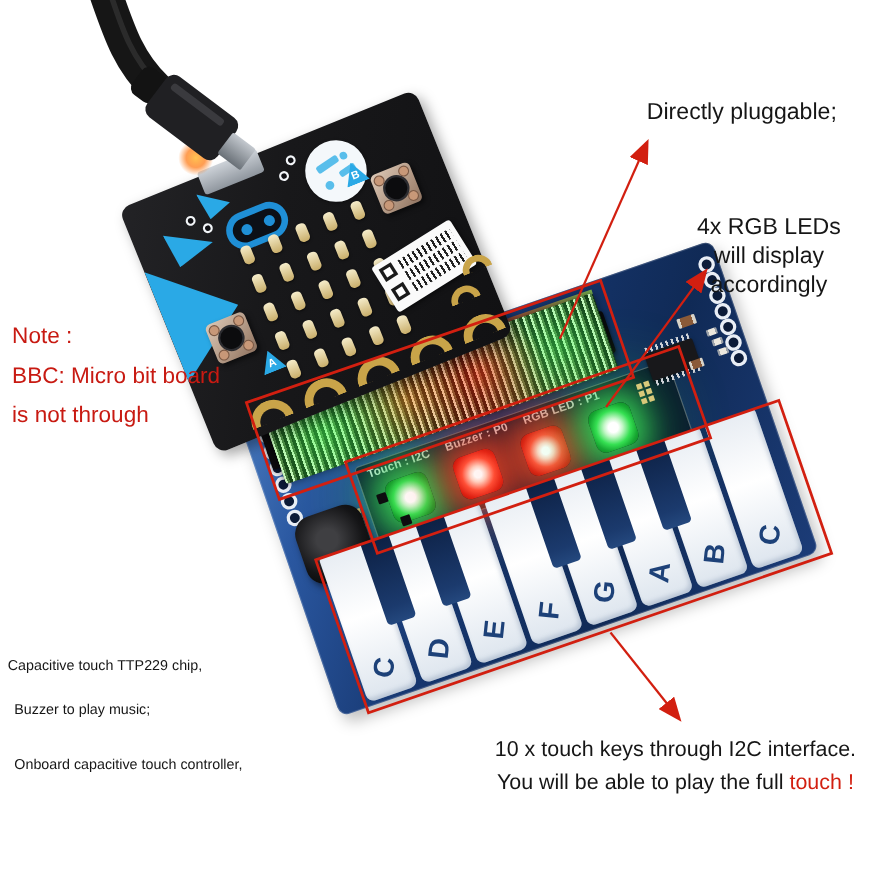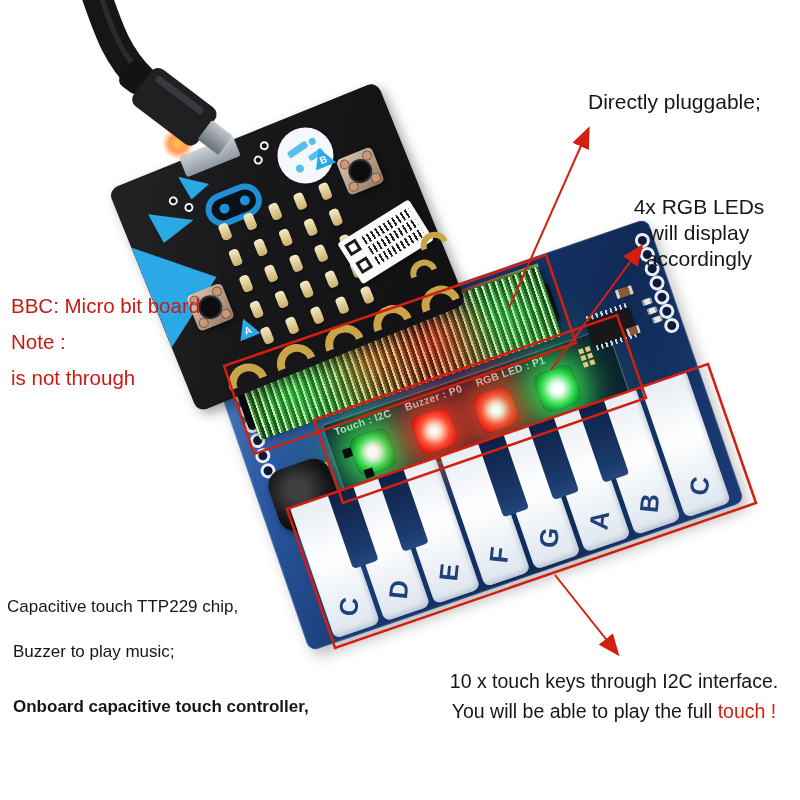--- a/index.html
+++ b/index.html
@@ -5,23 +5,23 @@
   html,body{margin:0;padding:0;background:#ffffff;}
   #stage{position:relative;width:800px;height:800px;background:#ffffff;overflow:hidden;
          font-family:"Liberation Sans", sans-serif;}
   .abs{position:absolute;}
   
   .title{left:213px;top:4px;font-size:33px;color:#111;letter-spacing:.5px;}
   .callout{color:#161616;font-size:21px;}
   .dp{left:588px;top:90px;}
   .rgb{left:596px;top:194px;width:206px;text-align:center;line-height:26px;}
   .note{left:11px;top:288px;font-size:20.5px;line-height:36px;color:#c81a12;}
-  .features{left:7px;top:597px;font-size:17px;color:#161616;}
+  .features{left:7px;top:597px;font-size:13px;color:#161616;}
   .features .f2{margin:25px 0 0 6px;}
-  .features .f3{margin:35px 0 0 6px;font-weight:bold;}
+  .features .f3{margin:35px 0 0 6px;}
   .tk{left:428px;top:666px;width:372px;text-align:center;font-size:19.5px;line-height:30px;color:#161616;}
   .tk .hl{color:#d21f10;}
   
   .piano{left:212px;top:368px;width:460px;height:300px;transform:rotate(-19deg);
          transform-origin:0 0;border-radius:9px;
          background:linear-gradient(125deg,#4a7cc0 0%,#2a57a0 16%,#16366e 42%,#102a56 68%,#1c3c78 100%);
          box-shadow:3px 8px 14px rgba(0,0,0,.25), inset 0 0 0 1px rgba(255,255,255,.18);}
   .hole{position:absolute;width:9px;height:9px;border-radius:50%;
         background:#0c1b38;border:3px solid #e9eef6;}
   .socket{position:absolute;left:15px;top:28px;width:330px;height:40px;background:#0b0b0d;
@@ -332,22 +332,22 @@
 
 
   <div class="abs callout dp">Directly pluggable;</div>
 
   <div class="abs callout rgb">
     <div>4x RGB LEDs</div>
     <div>will display accordingly</div>
   </div>
 
   <div class="abs note">
+    <div>Note :</div>
     <div>BBC: Micro bit board</div>
-    <div>Note :</div>
     <div>is not through</div>
   </div>
 
   <div class="abs features">
     <div class="f1">Capacitive touch TTP229 chip,</div>
     <div class="f2">Buzzer to play music;</div>
     <div class="f3">Onboard capacitive touch controller,</div>
   </div>
 
   <div class="abs tk">

